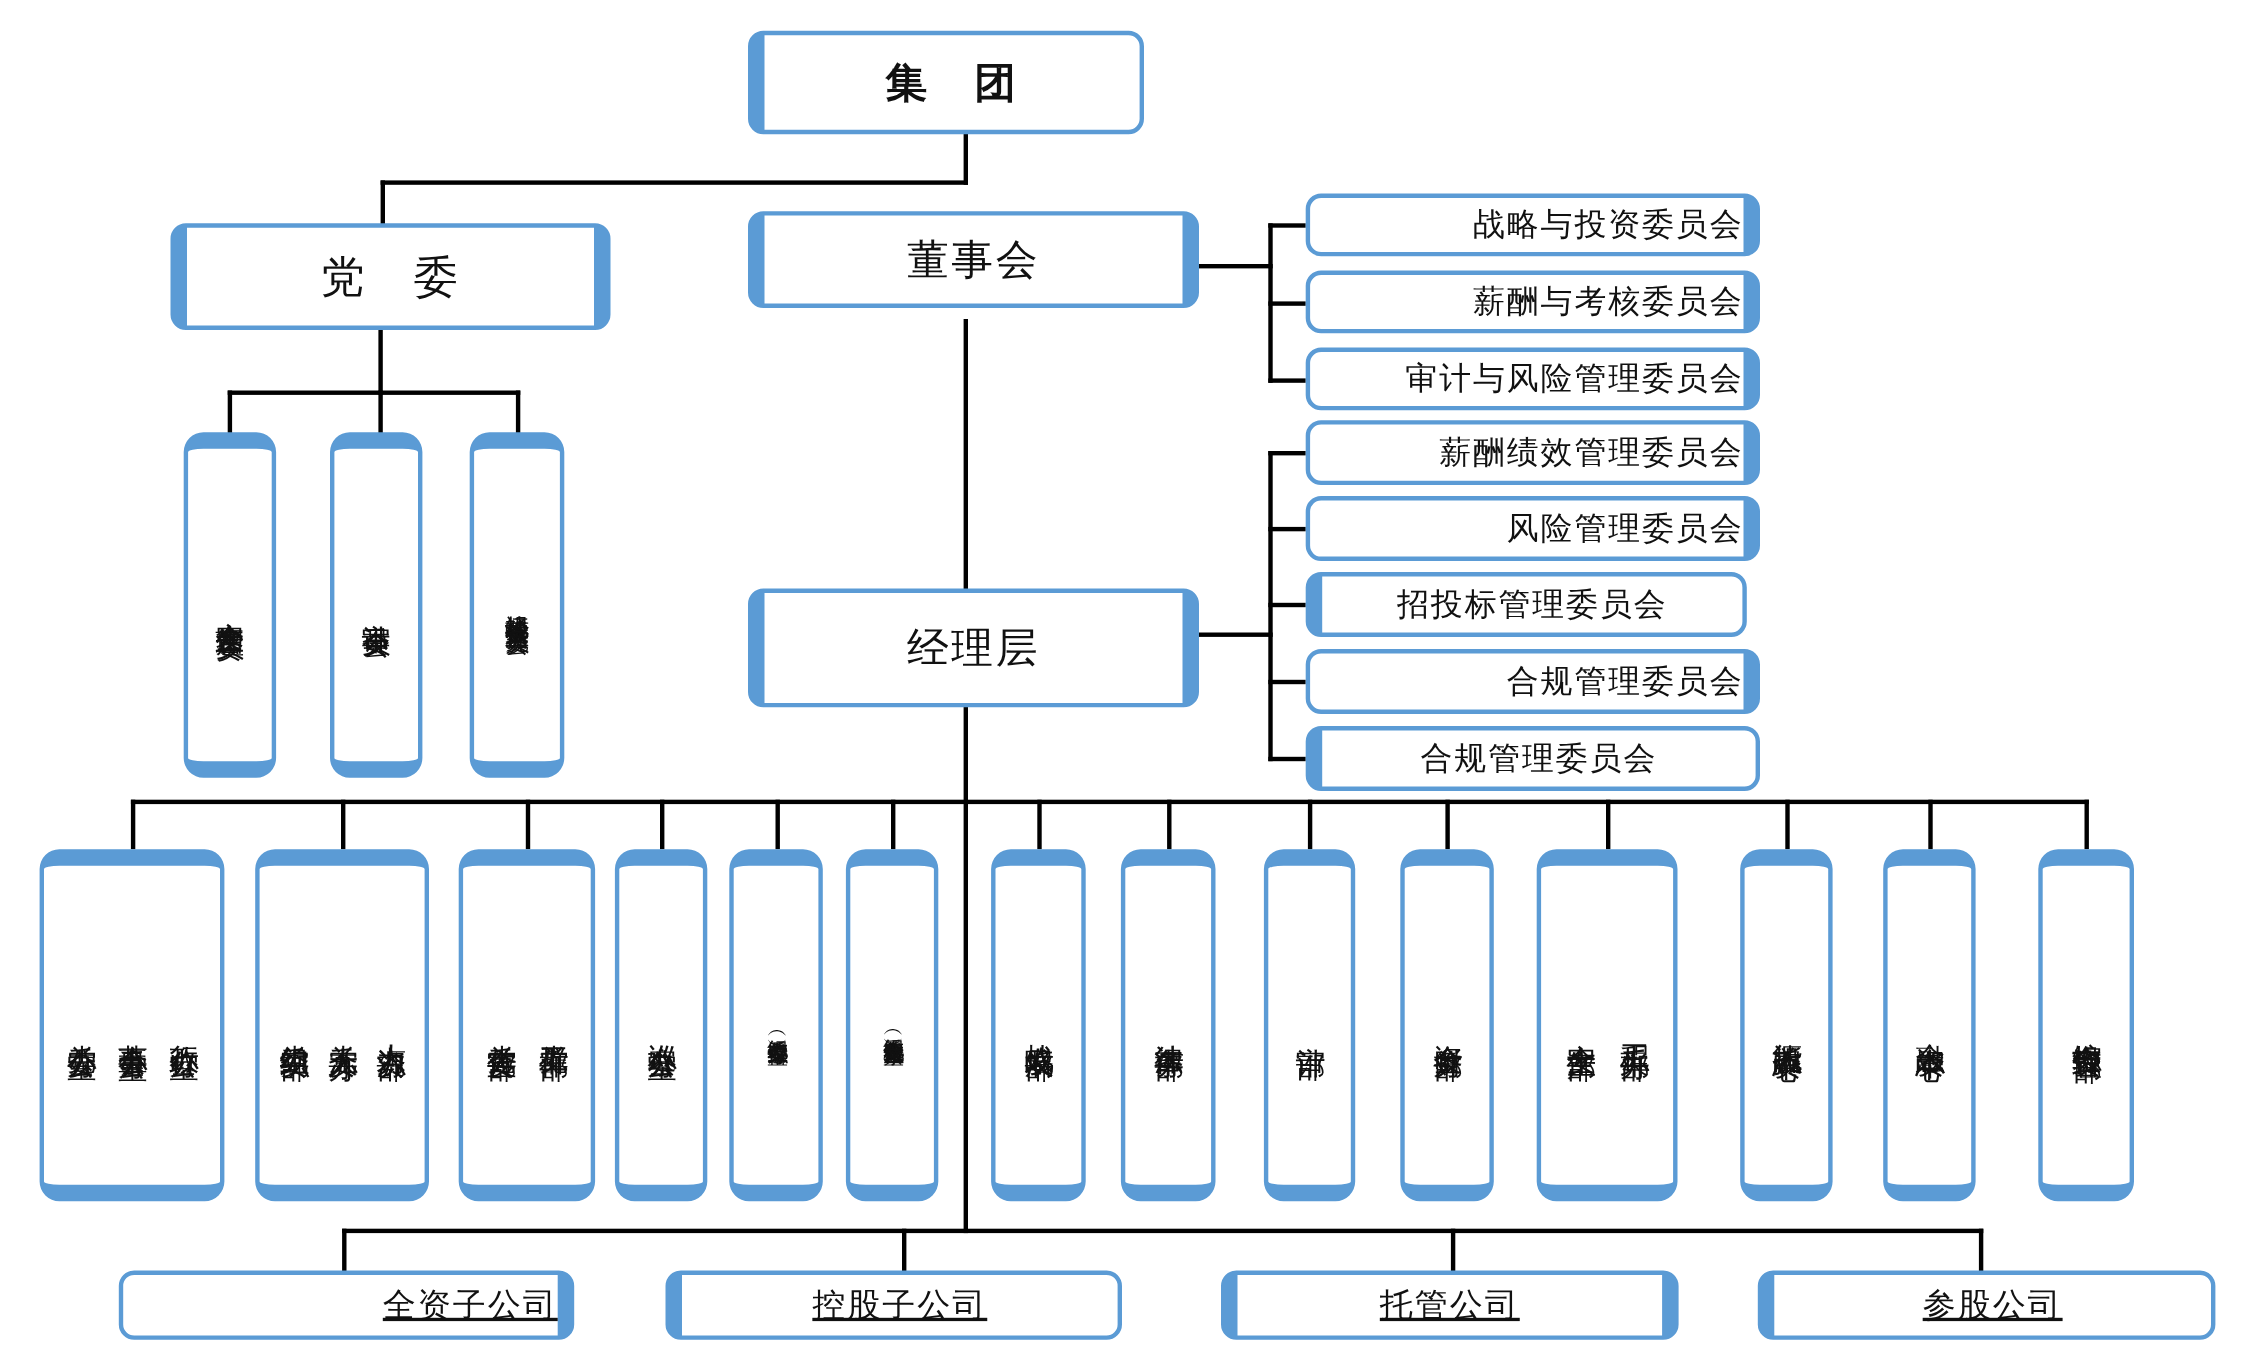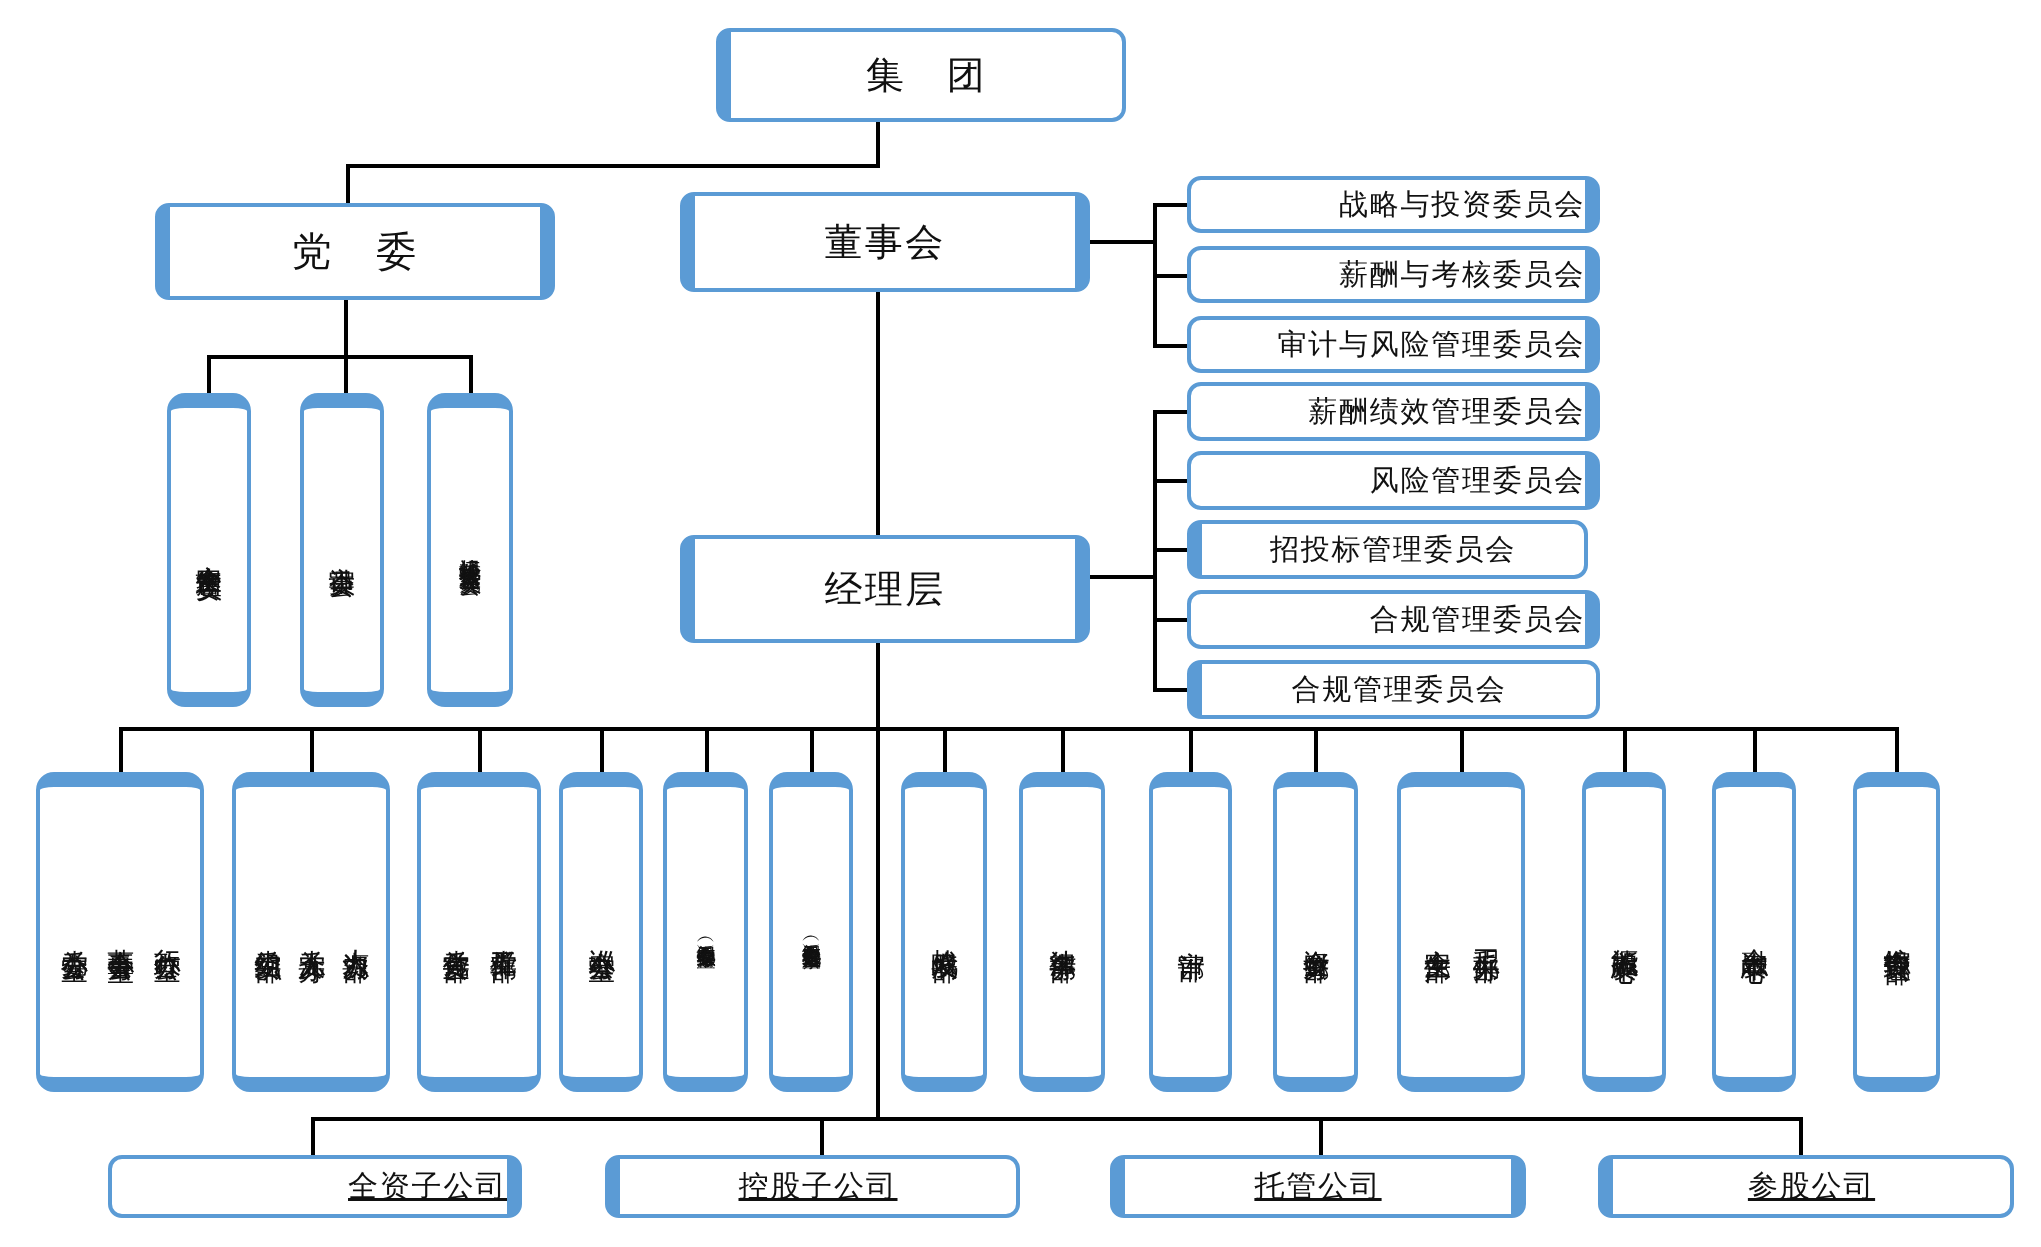--- a/index.html
+++ b/index.html
@@ -82,29 +82,29 @@
   <div class="ln v" style="left:1623px;top:727px;height:45px;"></div>
   <div class="ln v" style="left:1753px;top:727px;height:45px;"></div>
   <div class="ln v" style="left:1895px;top:727px;height:45px;"></div>
 
   <div class="ln h" style="left:311px;top:1117px;width:1492px;"></div>
   <div class="ln v" style="left:311px;top:1117px;height:40px;"></div>
   <div class="ln v" style="left:820px;top:1117px;height:40px;"></div>
   <div class="ln v" style="left:1319px;top:1117px;height:40px;"></div>
   <div class="ln v" style="left:1799px;top:1117px;height:40px;"></div>
 
-  <div class="node accent-left fs38" style="left:716px;top:28px;width:410px;height:94px;">
+  <div class="node accent-left fs38" style="left:680px;top:28px;width:360px;height:94px;font-weight:bold;">
     <span>集　团</span>
   </div>
 
   <div class="node accent-lr fs40" style="left:155px;top:203px;width:400px;height:97px;">
     <span>党　委</span>
   </div>
 
-  <div class="node accent-lr fs38" style="left:680px;top:192px;width:410px;height:100px;">
+  <div class="node accent-lr fs38" style="left:680px;top:192px;width:410px;height:88px;">
     <span>董事会</span>
   </div>
 
   <div class="node accent-lr fs38" style="left:680px;top:535px;width:410px;height:108px;">
     <span>经理层</span>
   </div>
 
   <div class="node accent-tb vert fs26" style="left:167px;top:393px;width:84px;height:314px;">
     <span>安全生产管理委员</span>
   </div>

